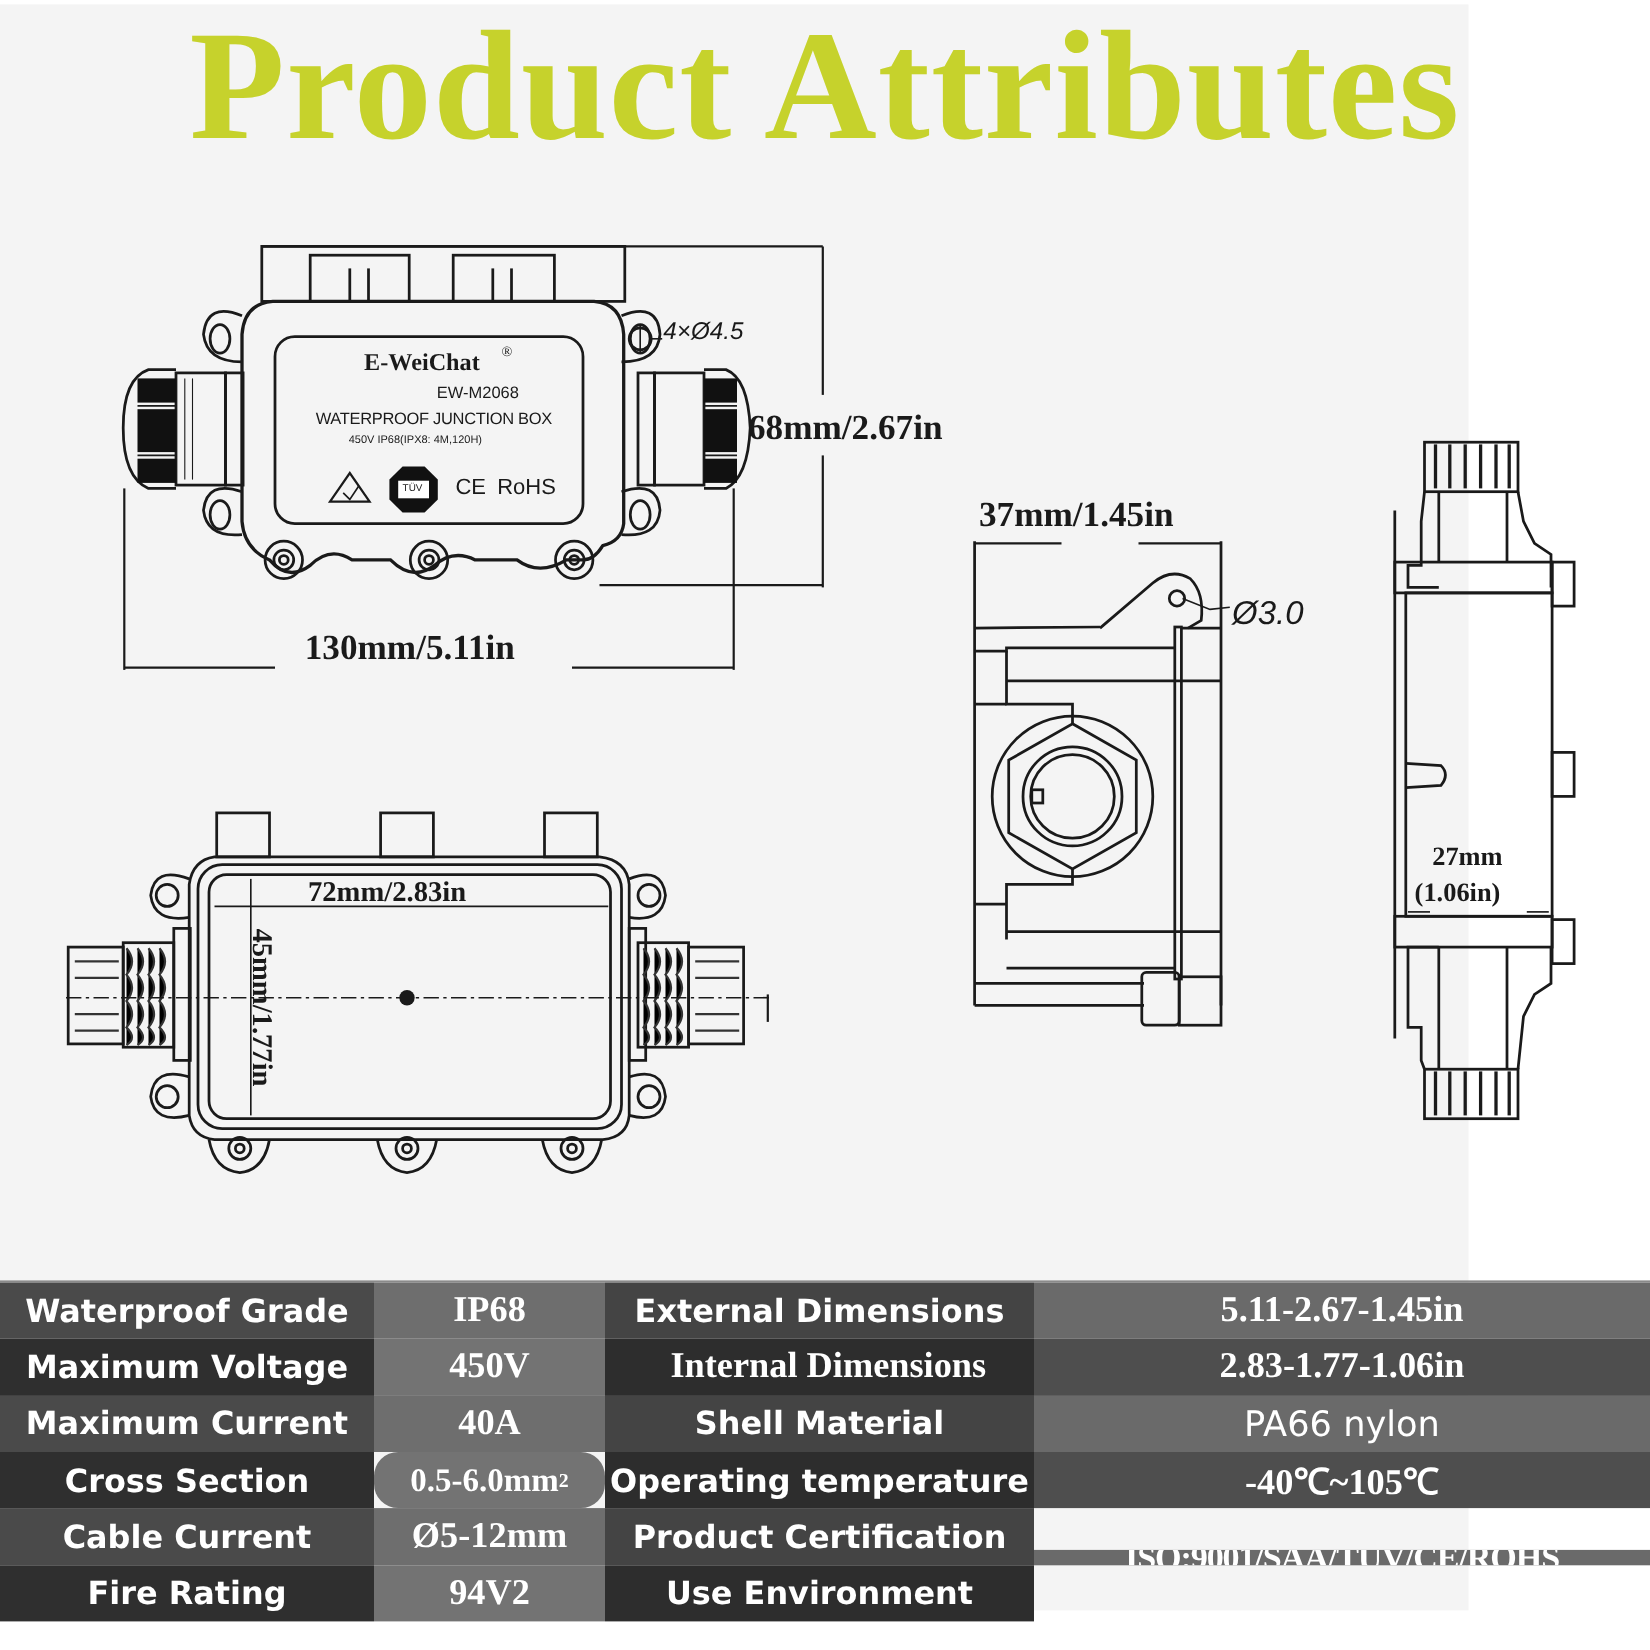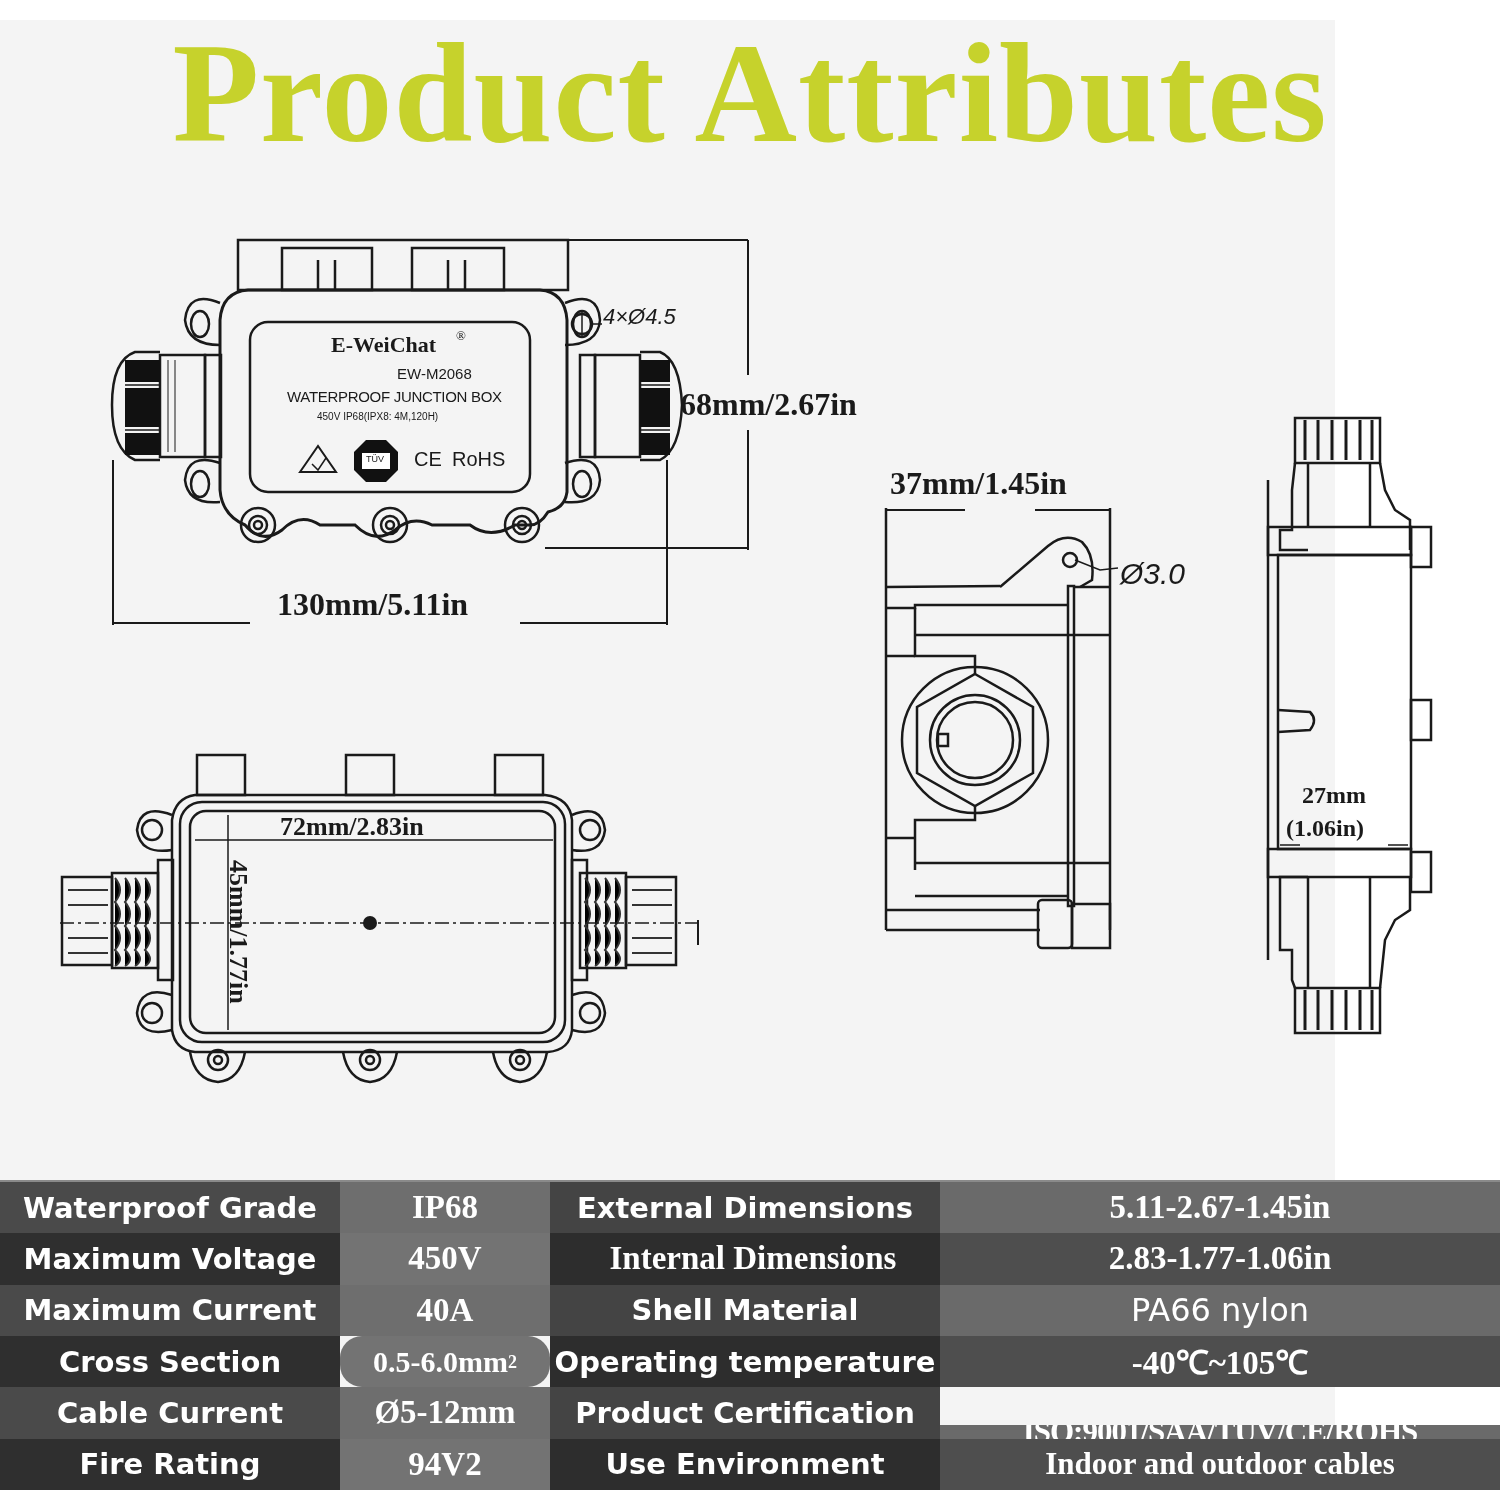--- a/index.html
+++ b/index.html
@@ -1,18 +1,18 @@
 <!DOCTYPE html>
 <html><head>
 <meta charset="utf-8">
 <style>
   * { box-sizing: border-box; margin: 0; padding: 0; }
   html, body { width: 1500px; height: 1500px; background: #ffffff; overflow: hidden; }
   body { position: relative; font-family: "Liberation Sans", sans-serif; }
-  .canvas { position: absolute; left: 0; top: 20px; width: 1335px; height: 1460px; background: #f4f4f4; }
+  .canvas { position: absolute; left: 0; top: 4px; width: 1335px; height: 1460px; background: #f4f4f4; }
   .title {
     position: absolute; left: 0; top: 0; width: 1500px; text-align: center;
     font-family: "Liberation Serif", serif; font-weight: bold; font-size: 142px;
     color: #c6d22c; letter-spacing: 1px; line-height: 130px; top: 8px;
   }
   .drawing { position: absolute; left: 0; top: 0; width: 1500px; height: 1160px; }
   .dim-label {
     position: absolute; font-family: "Liberation Serif", serif; font-weight: bold;
     color: #1a1a1a; white-space: nowrap;
   }
@@ -325,15 +325,14 @@
     <div class="cell val c4 row-b">-40℃~105℃</div>
 
     <div class="cell lbl c1 row-a">Cable Current</div>
     <div class="cell val c2 row-a">Ø5-12mm</div>
     <div class="cell lbl c3 row-a">Product Certification</div>
     <div class="cell val c4 row-a" style="font-size:31px;letter-spacing:-1px;margin-top:38px;">ISO:9001/SAA/TUV/CE/ROHS</div>
 
     <div class="cell lbl c1 row-b">Fire Rating</div>
     <div class="cell val c2 row-b">94V2</div>
     <div class="cell lbl c3 row-b">Use Environment</div>
-    <div class="cell val c4 row-b" style="font-size:31px;">Indoor and outdoor cables</div>
   </div>
 </div>
 
 </body></html>

